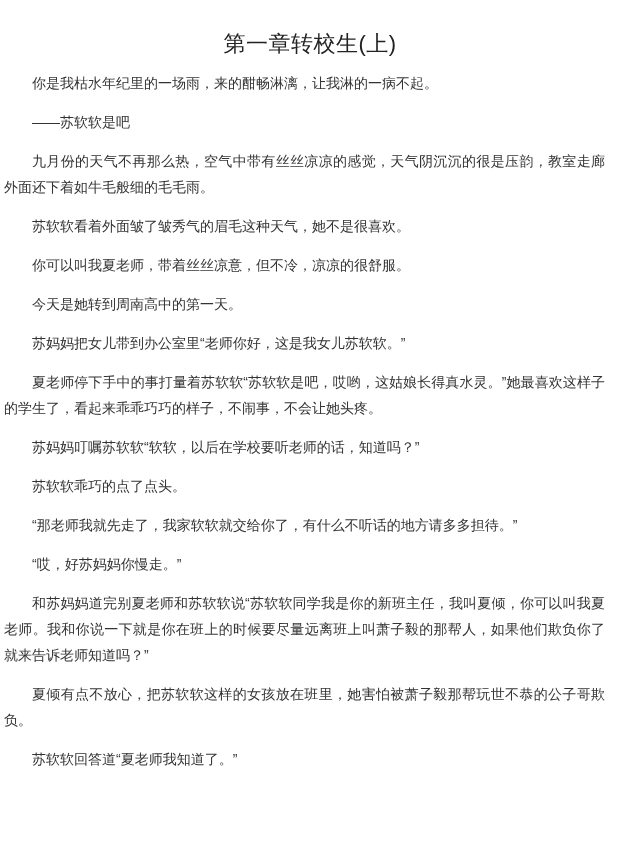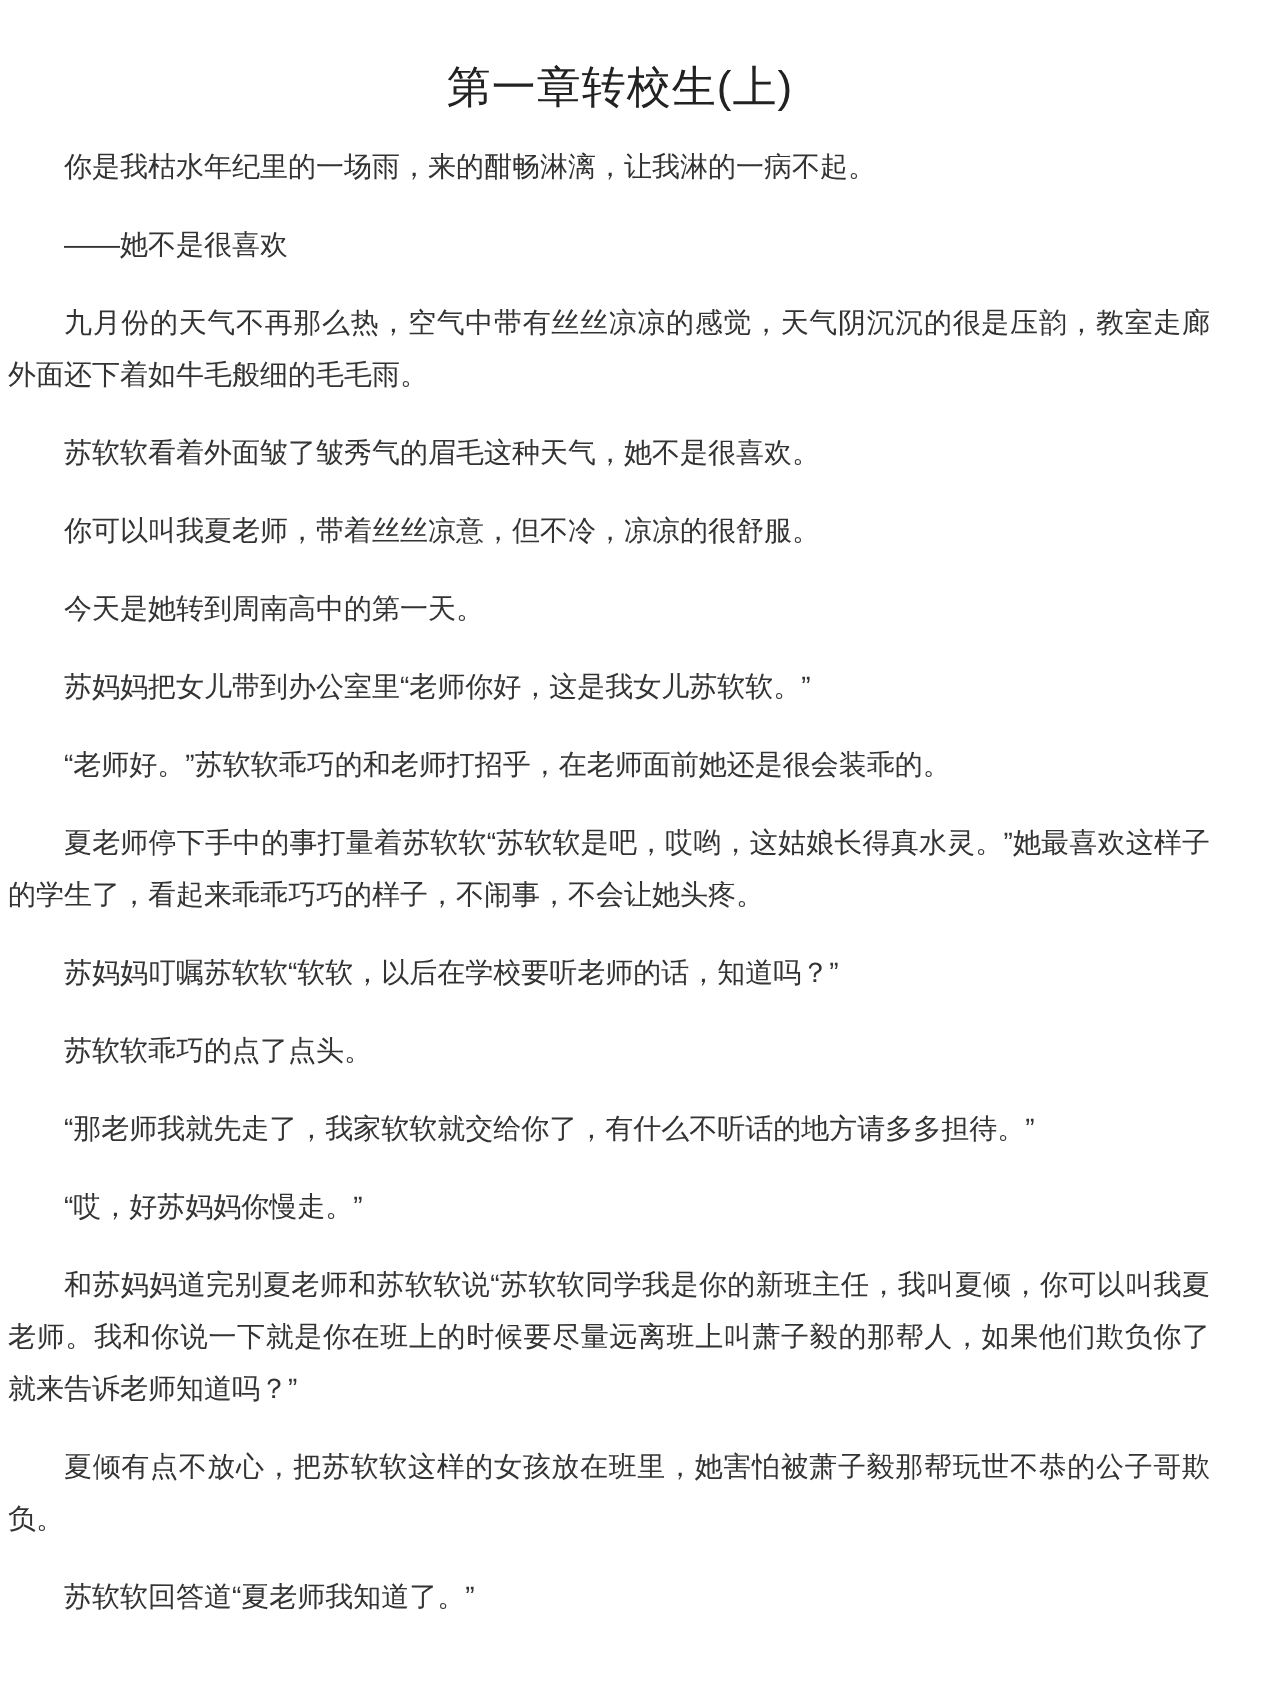--- a/index.html
+++ b/index.html
@@ -41,27 +41,26 @@
   }
 </style>
 </head>
 <body>
 
 <div class="page">
   <h1 class="chapter-title">第一章转校生(上)</h1>
 
   <main class="article-body">
       <p>你是我枯水年纪里的一场雨，来的酣畅淋漓，让我淋的一病不起。</p>
-      <p>——她不是很喜欢</p>
+      <p>——苏软软是吧</p>
       <p>九月份的天气不再那么热，空气中带有丝丝凉凉的感觉，天气阴沉沉的很是压韵，教室走廊外面还下着如牛毛般细的毛毛雨。</p>
       <p>苏软软看着外面皱了皱秀气的眉毛这种天气，她不是很喜欢。</p>
       <p>你可以叫我夏老师，带着丝丝凉意，但不冷，凉凉的很舒服。</p>
       <p>今天是她转到周南高中的第一天。</p>
       <p>苏妈妈把女儿带到办公室里“老师你好，这是我女儿苏软软。”</p>
-      <p>“老师好。”苏软软乖巧的和老师打招乎，在老师面前她还是很会装乖的。</p>
       <p>夏老师停下手中的事打量着苏软软“苏软软是吧，哎哟，这姑娘长得真水灵。”她最喜欢这样子的学生了，看起来乖乖巧巧的样子，不闹事，不会让她头疼。</p>
       <p>苏妈妈叮嘱苏软软“软软，以后在学校要听老师的话，知道吗？”</p>
       <p>苏软软乖巧的点了点头。</p>
       <p>“那老师我就先走了，我家软软就交给你了，有什么不听话的地方请多多担待。”</p>
       <p>“哎，好苏妈妈你慢走。”</p>
       <p>和苏妈妈道完别夏老师和苏软软说“苏软软同学我是你的新班主任，我叫夏倾，你可以叫我夏老师。我和你说一下就是你在班上的时候要尽量远离班上叫萧子毅的那帮人，如果他们欺负你了就来告诉老师知道吗？”</p>
       <p>夏倾有点不放心，把苏软软这样的女孩放在班里，她害怕被萧子毅那帮玩世不恭的公子哥欺负。</p>
       <p>苏软软回答道“夏老师我知道了。”</p>
     </main>
 

